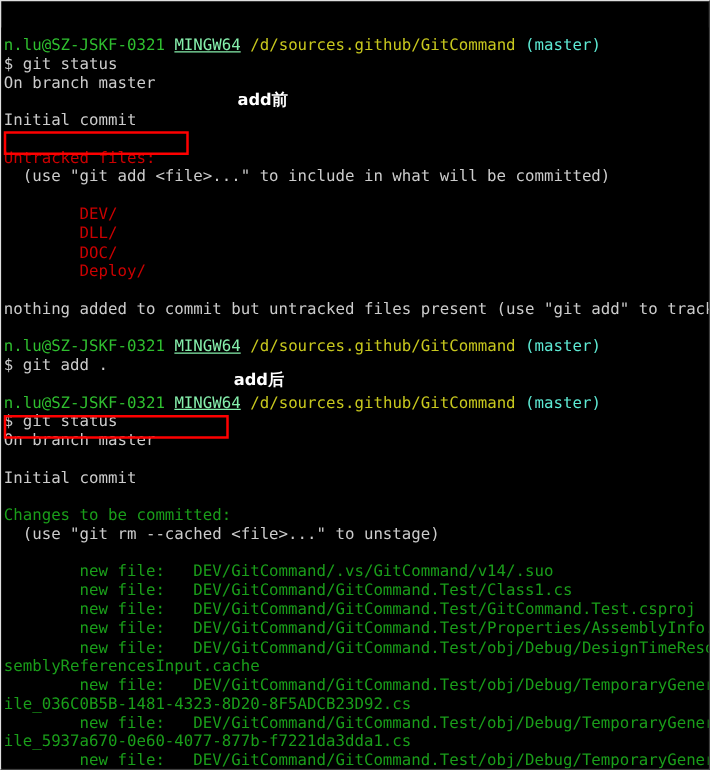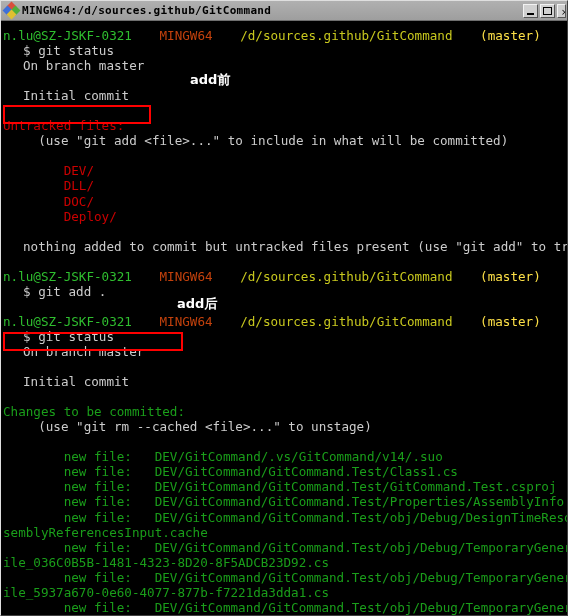--- a/index.html
+++ b/index.html
@@ -123,24 +123,24 @@
   }
   #screen {
     font-family: "DejaVu Sans Mono", "Liberation Mono", monospace;
     font-size: 12.6px;
     line-height: 15.05px;
     white-space: pre;
     color: #bfbfbf;
   }
   .ln { display: block; height: 15.05px; }
   .c-user   { color: #2fbf2f; text-align: center; }
-  .c-host   { color: #c2410c; }
+  .c-host   { color: #86efac; text-decoration: underline; }
   .c-path   { color: #c8c81e; }
-  .c-branch { color: #fde047; }
-  .c-white  { color: #cccccc; margin-left: 20px; }
+  .c-branch { color: #5eead4; }
+  .c-white  { color: #cccccc; }
   .c-red    { color: #cc0000; margin-top: 16px; }
   .c-green  { color: #1a9e1a; margin-top: 45px; }
 
   
   .annot {
     position: absolute;
     color: #ffffff;
     font-family: "DejaVu Sans", "Liberation Sans", sans-serif;
     font-size: 13px;
     font-weight: bold;
@@ -154,46 +154,26 @@
     border: 2px solid #ff0000;
     box-sizing: border-box;
     pointer-events: none;
   }
 </style>
 </head>
 <body>
 
 <div id="window">
 
-  <div id="titlebar">
-    <div id="titlebar-icon">
-      <span class="dia dia-top"></span>
-      <span class="dia dia-left"></span>
-      <span class="dia dia-right"></span>
-      <span class="dia dia-bottom"></span>
-    </div>
-    <div id="titlebar-text">MINGW64:/d/sources.github/GitCommand</div>
-    <div id="window-buttons">
-      <div class="winbtn">
-          <span class="glyph-min"></span>
-        </div>
-      <div class="winbtn">
-          <span class="glyph-max"></span>
-        </div>
-      <div class="winbtn close-btn">
-          <span class="glyph-close">×</span>
-        </div>
-    </div>
-  </div>
 
   <div id="terminal">
     <div id="screen"><span class="ln"><span class="c-user">n.lu@SZ-JSKF-0321</span><span class="c-white"> </span><span class="c-host">MINGW64</span><span class="c-white"> </span><span class="c-path">/d/sources.github/GitCommand</span><span class="c-white"> </span><span class="c-branch">(master)</span></span><span class="ln"><span class="c-white">$ git status</span></span><span class="ln"><span class="c-white">On branch master</span></span><span class="ln">&nbsp;</span><span class="ln"><span class="c-white">Initial commit</span></span><span class="ln">&nbsp;</span><span class="ln"><span class="c-red">Untracked files:</span></span><span class="ln"><span class="c-white">  (use "git add &lt;file&gt;..." to include in what will be committed)</span></span><span class="ln">&nbsp;</span><span class="ln"><span class="c-red">        DEV/</span></span><span class="ln"><span class="c-red">        DLL/</span></span><span class="ln"><span class="c-red">        DOC/</span></span><span class="ln"><span class="c-red">        Deploy/</span></span><span class="ln">&nbsp;</span><span class="ln"><span class="c-white">nothing added to commit but untracked files present (use "git add" to track)</span></span><span class="ln">&nbsp;</span><span class="ln"><span class="c-user">n.lu@SZ-JSKF-0321</span><span class="c-white"> </span><span class="c-host">MINGW64</span><span class="c-white"> </span><span class="c-path">/d/sources.github/GitCommand</span><span class="c-white"> </span><span class="c-branch">(master)</span></span><span class="ln"><span class="c-white">$ git add .</span></span><span class="ln">&nbsp;</span><span class="ln"><span class="c-user">n.lu@SZ-JSKF-0321</span><span class="c-white"> </span><span class="c-host">MINGW64</span><span class="c-white"> </span><span class="c-path">/d/sources.github/GitCommand</span><span class="c-white"> </span><span class="c-branch">(master)</span></span><span class="ln"><span class="c-white">$ git status</span></span><span class="ln"><span class="c-white">On branch master</span></span><span class="ln">&nbsp;</span><span class="ln"><span class="c-white">Initial commit</span></span><span class="ln">&nbsp;</span><span class="ln"><span class="c-green">Changes to be committed:</span></span><span class="ln"><span class="c-white">  (use "git rm --cached &lt;file&gt;..." to unstage)</span></span><span class="ln">&nbsp;</span><span class="ln"><span class="c-green">        new file:   DEV/GitCommand/.vs/GitCommand/v14/.suo</span></span><span class="ln"><span class="c-green">        new file:   DEV/GitCommand/GitCommand.Test/Class1.cs</span></span><span class="ln"><span class="c-green">        new file:   DEV/GitCommand/GitCommand.Test/GitCommand.Test.csproj</span></span><span class="ln"><span class="c-green">        new file:   DEV/GitCommand/GitCommand.Test/Properties/AssemblyInfo.cs</span></span><span class="ln"><span class="c-green">        new file:   DEV/GitCommand/GitCommand.Test/obj/Debug/DesignTimeResolveAs</span></span><span class="ln"><span class="c-green">semblyReferencesInput.cache</span></span><span class="ln"><span class="c-green">        new file:   DEV/GitCommand/GitCommand.Test/obj/Debug/TemporaryGeneratedF</span></span><span class="ln"><span class="c-green">ile_036C0B5B-1481-4323-8D20-8F5ADCB23D92.cs</span></span><span class="ln"><span class="c-green">        new file:   DEV/GitCommand/GitCommand.Test/obj/Debug/TemporaryGeneratedF</span></span><span class="ln"><span class="c-green">ile_5937a670-0e60-4077-877b-f7221da3dda1.cs</span></span><span class="ln"><span class="c-green">        new file:   DEV/GitCommand/GitCommand.Test/obj/Debug/TemporaryGeneratedF</span></span><span class="ln"><span class="c-green">ile_E7A71F73-0F8D-4B9B-B56E-8E70B10BC5D3.cs</span></span></div>
 
   </div>
 
   <div id="overlay">
       <div class="annot" style="left: 163px; top: 70px;">add前</div>
-      <div class="annot" style="left: 150px; top: 294px;">add后</div>
+      <div class="annot" style="left: 160px; top: 294px;">add后</div>
       <div class="redbox" style="left: 2px; top: 104px; width: 148px; height: 19px;"></div>
       <div class="redbox" style="left: 2px; top: 331px; width: 180px; height: 19px;"></div>
     </div>
 
 </div>
 
 </body></html>

